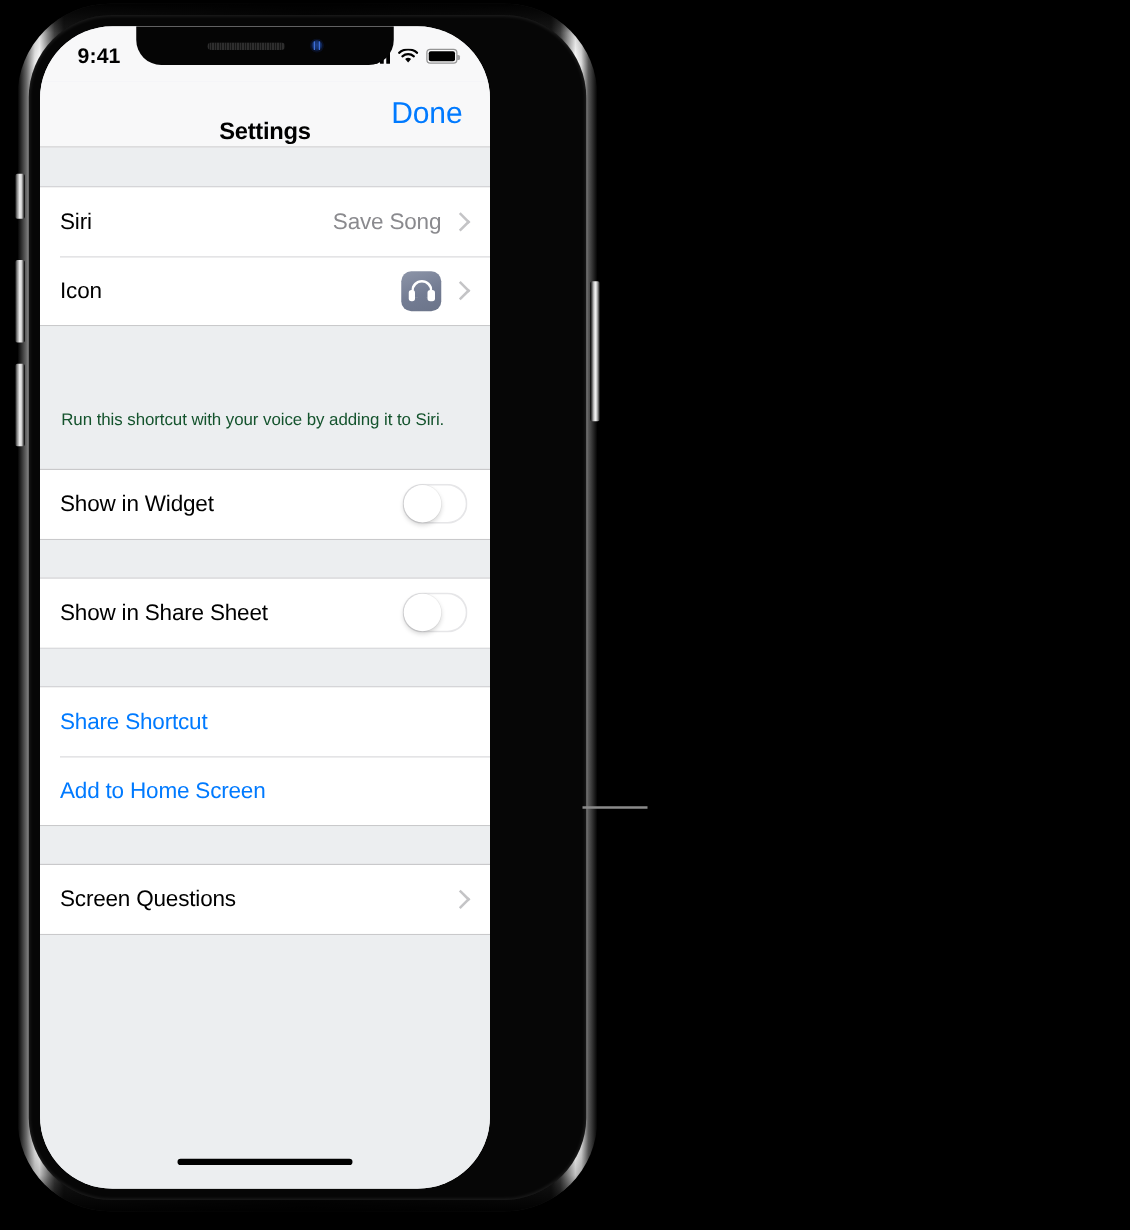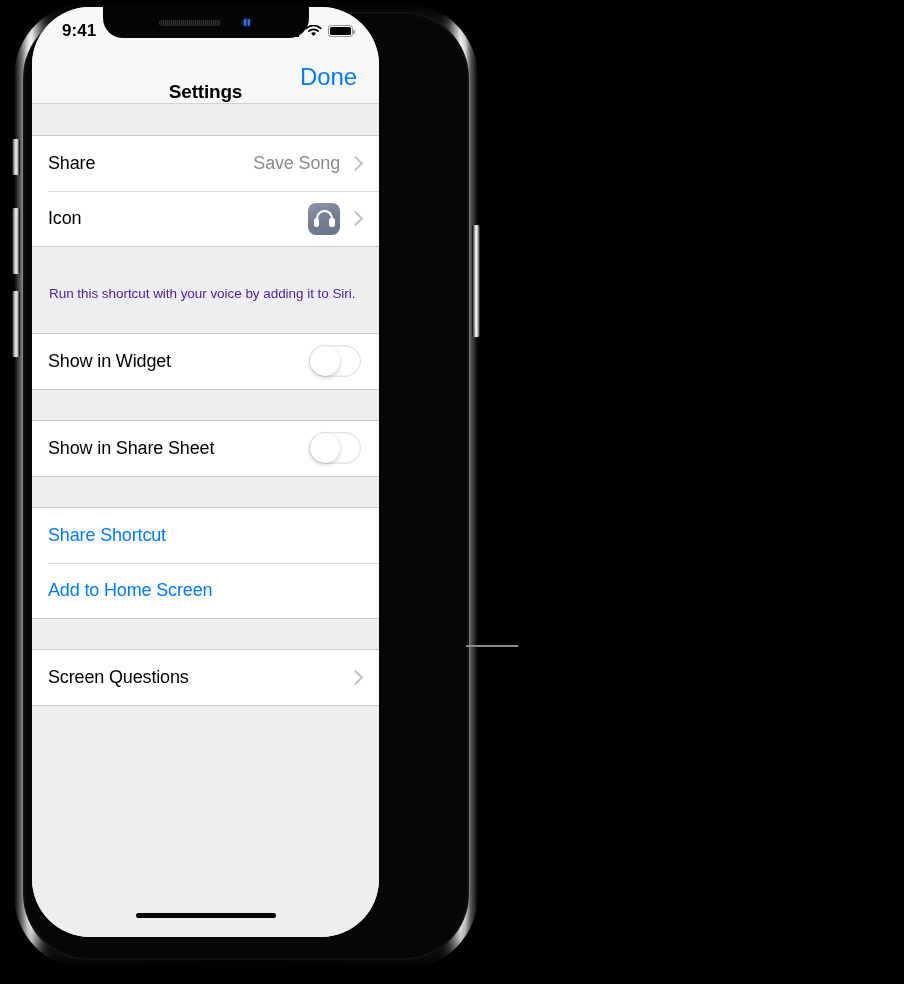--- a/index.html
+++ b/index.html
@@ -68,26 +68,27 @@
   .btn-voldn  { left: -2px; top: 288px;  width: 8px; height: 66px; }
   .btn-power  {
     right: -2px; top: 222px; width: 8px; height: 112px;
     background: linear-gradient(90deg,#000 0%,#3a3a3a 14%,#cfcfcf 40%,#f6f6f6 58%,#888 80%,#000 100%);
   }
 
   
   .screen {
     position: absolute;
     left: 18px;
-    top: 4px;
+    top: 18px;
     width: 347px;
     height: 930px;
     border-radius: 58px;
     background: #eceef0;
     overflow: hidden;
+    padding-left: 13px;
   }
 
   
   .notch {
     position: absolute;
     left: 50%;
     transform: translateX(-50%);
     top: 0;
     width: 206px;
     height: 31px;
@@ -313,23 +314,24 @@
     left: 1px; top: 1px;
     width: 30px; height: 30px;
     border-radius: 50%;
     background: #ffffff;
     box-shadow: 0 2px 4px rgba(0,0,0,0.18), 0 0 0 0.5px rgba(0,0,0,0.05);
   }
 
   .footnote {
     padding: 8px 17px 0 17px;
     font-size: 13.5px;
-    color: #4c1d95;
+    color: #14532d;
     letter-spacing: -0.05px;
     line-height: 1.3;
+    margin-top: 28px;
   }
 
   
   .home-indicator {
     position: absolute;
     bottom: 19px;
     left: 50%;
     transform: translateX(-50%);
     width: 140px;
     height: 5px;
@@ -391,21 +393,21 @@
       <div class="nav-title">Settings</div>
       <div class="nav-done">Done</div>
     </div>
 
     <div class="content">
 
       <div class="gap first"></div>
 
       <div class="group">
         <div class="row">
-          <span class="row-label">Share</span>
+          <span class="row-label">Siri</span>
           <span class="row-right">
             <span class="row-value">Save Song</span>
             <span class="chevron"></span>
           </span>
         </div>
         <div class="row">
           <span class="row-label">Icon</span>
           <span class="row-right">
             <span class="app-icon">
               <span class="headphones">

